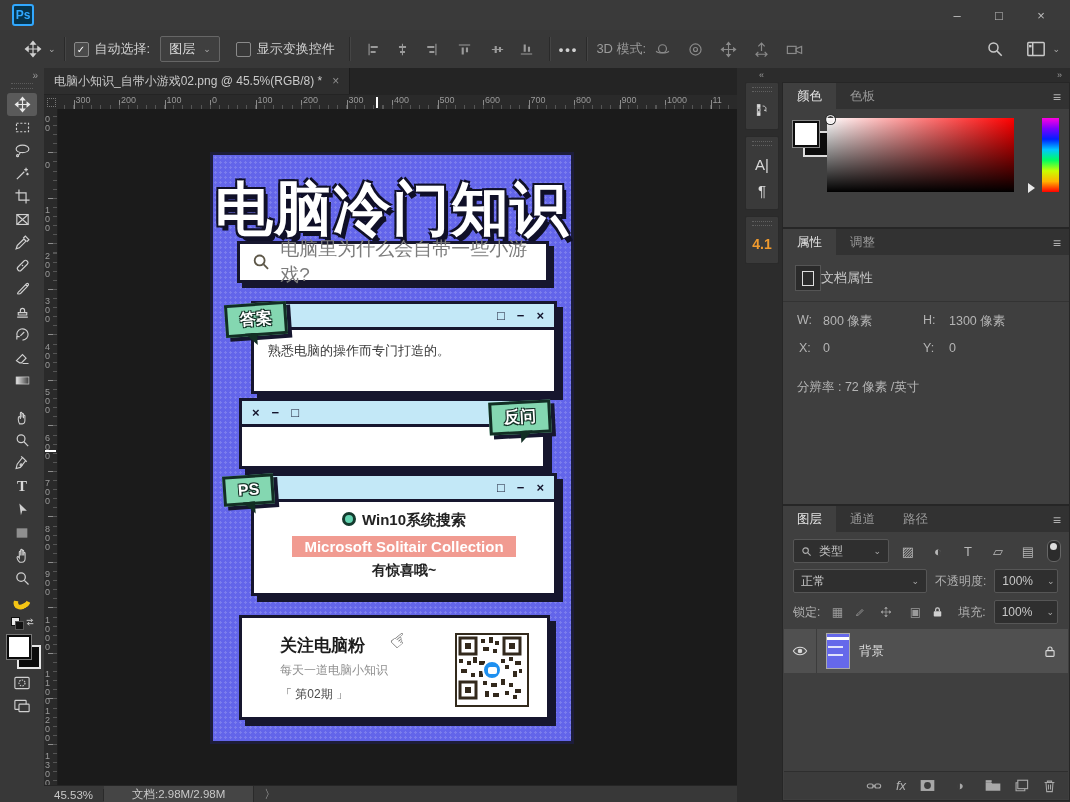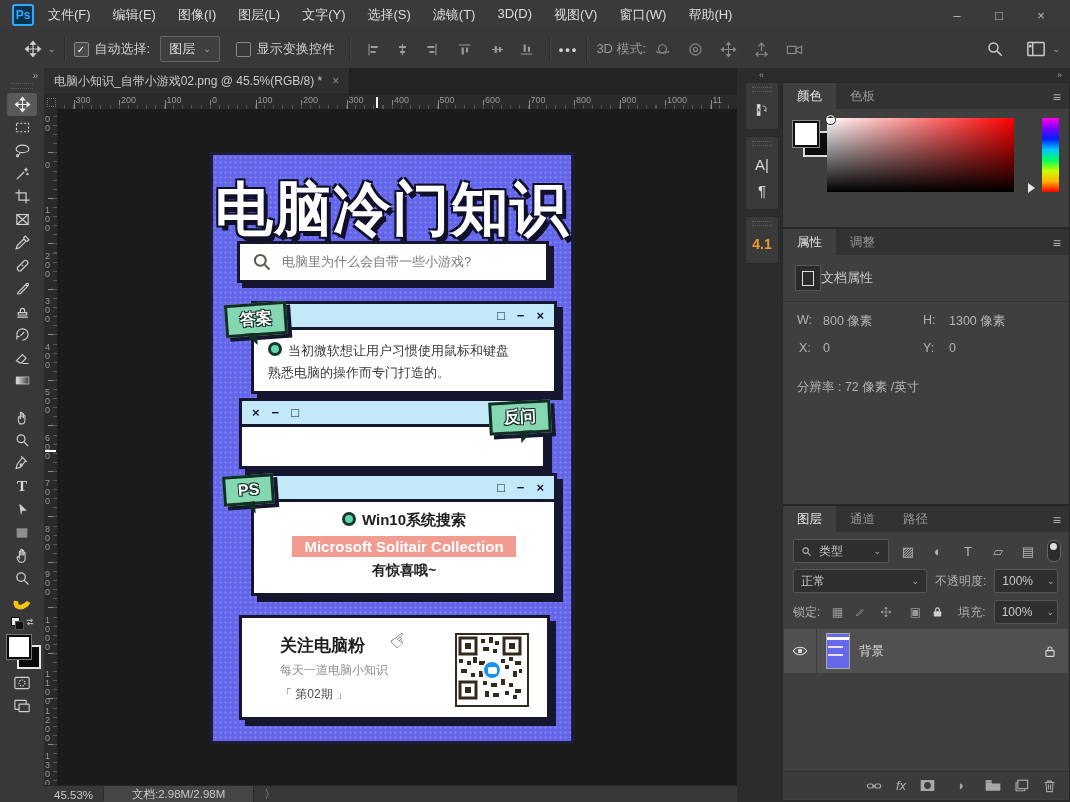--- a/index.html
+++ b/index.html
@@ -73,21 +73,21 @@
   .canvasarea{position:absolute;left:44px;top:109px;width:693px;height:676px;background:#1b1b1b;overflow:hidden;}
 
   
   .poster{position:absolute;left:166px;top:43px;width:364px;height:592px;background:#6365ea;
      background-image:radial-gradient(rgba(255,255,255,.16) 1px,transparent 1.2px);background-size:5px 5px;
      border:3px solid #1d1d3a;box-sizing:border-box;}
   .ptitle{position:absolute;left:0;top:16px;width:100%;text-align:center;color:#fff;font-size:58px;font-weight:900;
      letter-spacing:1px;text-shadow:-2px -2px 0 #101028,2px -2px 0 #101028,-2px 2px 0 #101028,2px 2px 0 #101028,4px 5px 0 #101028;}
   .psearch{position:absolute;left:24px;top:86px;width:312px;height:42px;background:#fff;border:3px solid #16162e;
      box-shadow:5px 5px 0 #16162e;box-sizing:border-box;display:flex;align-items:center;padding:0 12px;gap:10px;}
-  .psearch span{color:#7c7c7c;font-size:13px;}
+  .psearch span{color:#7c7c7c;font-size:19px;}
   .pwin{position:absolute;background:#fff;border:3px solid #16162e;box-shadow:6px 6px 0 #16162e;box-sizing:border-box;}
   .ptbar{height:23px;background:#c3e8f7;border-bottom:3px solid #16162e;display:flex;align-items:center;
      padding:0 10px;gap:12px;color:#14142c;font-weight:bold;font-size:13px;}
   .ptbar .fill{flex:1}
   .pbody{padding:10px 14px;color:#3b3b3b;font-size:13px;line-height:22px;}
   .bullet{display:inline-block;width:8px;height:8px;border-radius:50%;background:#63d3b0;border:3px solid #143a2e;
      margin-right:6px;vertical-align:-1px;}
   .ptag{position:absolute;background:#84d7b1;border:3px solid #16302а;}
   .ptag,.ptag2{position:absolute;background:#84d7b1;border:3px solid #122e24;color:#fff;font-weight:bold;font-size:16px;
      padding:3px 12px;box-shadow:4px 4px 0 #16162e;
@@ -165,33 +165,20 @@
   .sdoc{background:#454545;height:100%;display:flex;align-items:center;padding:0 28px;border-right:1px solid #2a2a2a;}
   .schev{padding:0 10px;color:#b0b0b0}
 </style>
 </head>
 <body>
 
 <div id="app">
 
   <div class="menubar">
     <div class="pslogo">Ps</div>
-    <div class="menus">
-        <span class="menu-item">文件(F)</span>
-        <span class="menu-item">编辑(E)</span>
-        <span class="menu-item">图像(I)</span>
-        <span class="menu-item">图层(L)</span>
-        <span class="menu-item">文字(Y)</span>
-        <span class="menu-item">选择(S)</span>
-        <span class="menu-item">滤镜(T)</span>
-        <span class="menu-item">3D(D)</span>
-        <span class="menu-item">视图(V)</span>
-        <span class="menu-item">窗口(W)</span>
-        <span class="menu-item">帮助(H)</span>
-      </div>
     <div class="winctl">
       <span>–</span>
       <span>□</span>
       <span>×</span>
     </div>
   </div>
 
   <div class="optbar">
     <span class="ico" style="margin-left:24px">
       <svg width="18" height="18" viewBox="0 0 24 24" stroke="#d0d0d0" stroke-width="1.6" fill="#d0d0d0">
@@ -498,21 +485,20 @@
       </div>
 
       <div class="pwin" style="left:38px;top:146px;width:306px;height:93px">
         <div class="ptbar">
           <span class="fill"></span>
           <span>□</span>
           <span>−</span>
           <span>×</span>
         </div>
         <div class="pbody">
-          <div><span class="bullet"></span><span>当初微软想让用户习惯使用鼠标和键盘</span></div>
           <div><span>熟悉电脑的操作而专门打造的。</span></div>
         </div>
       </div>
       <div class="ptag" style="left:12px;top:148px;transform:rotate(-4deg)">答案</div>
 
       <div class="pwin" style="left:26px;top:243px;width:307px;height:71px">
         <div class="ptbar">
           <span>×</span>
           <span>−</span>
           <span>□</span>

